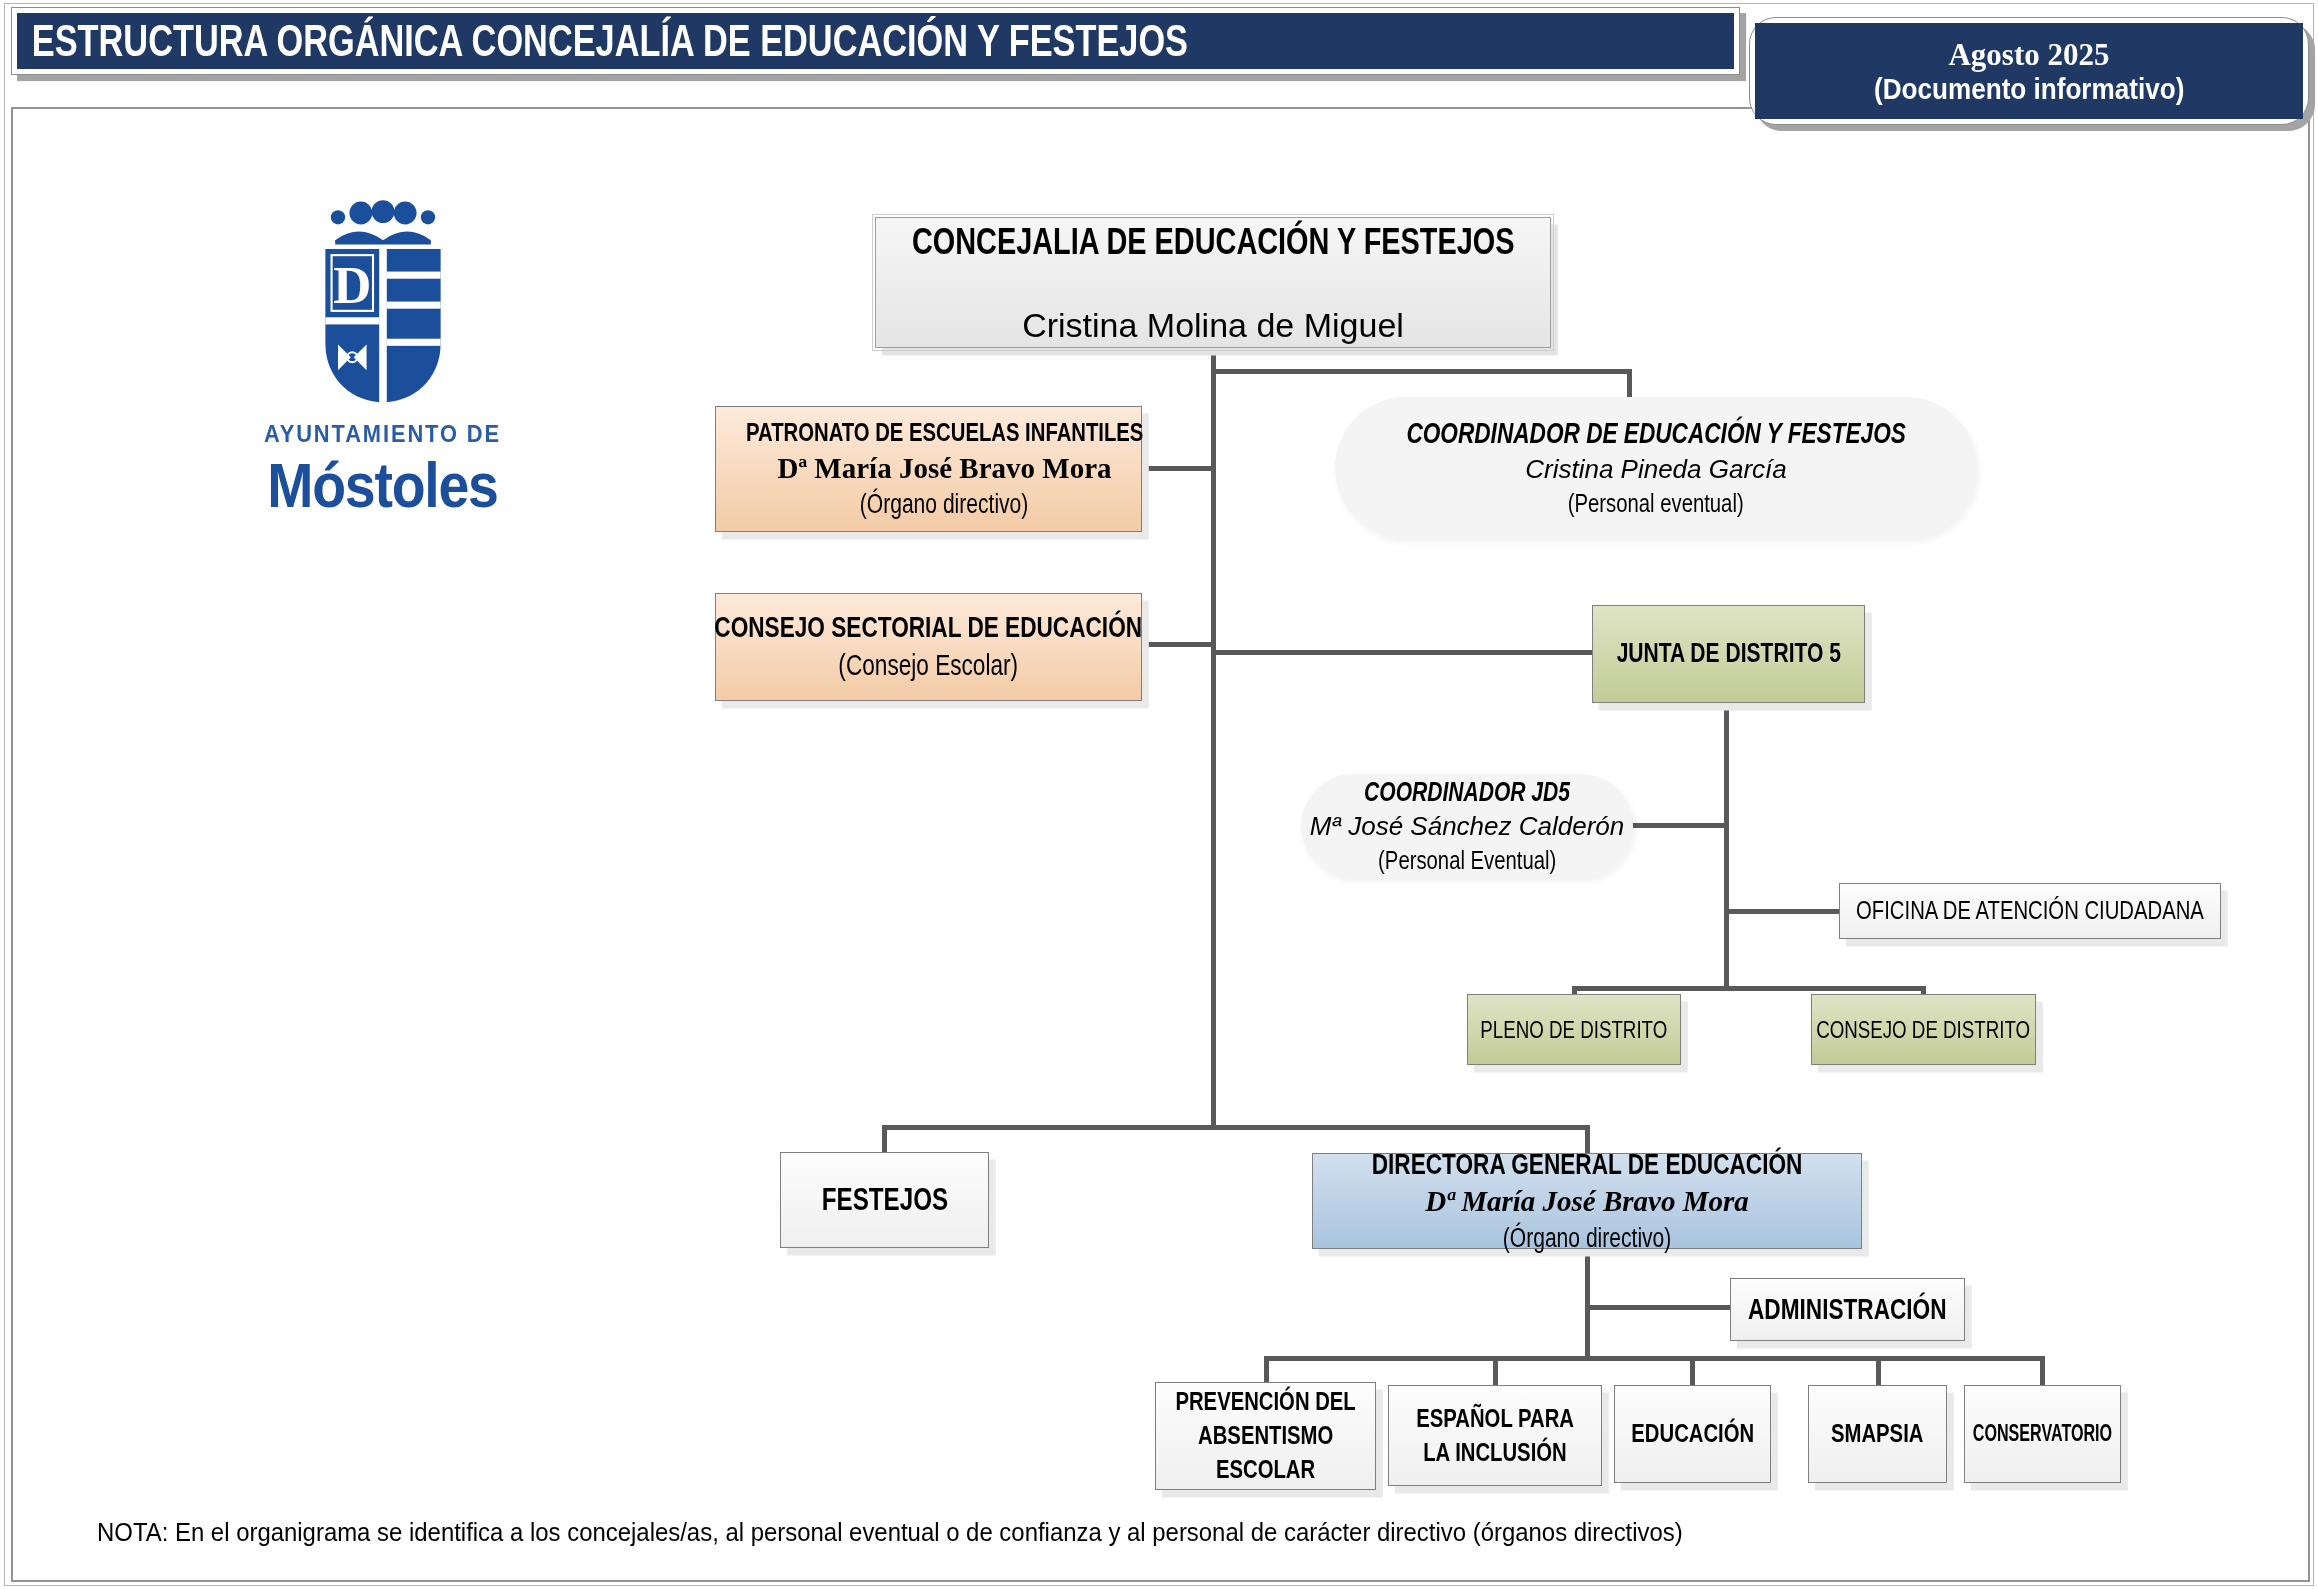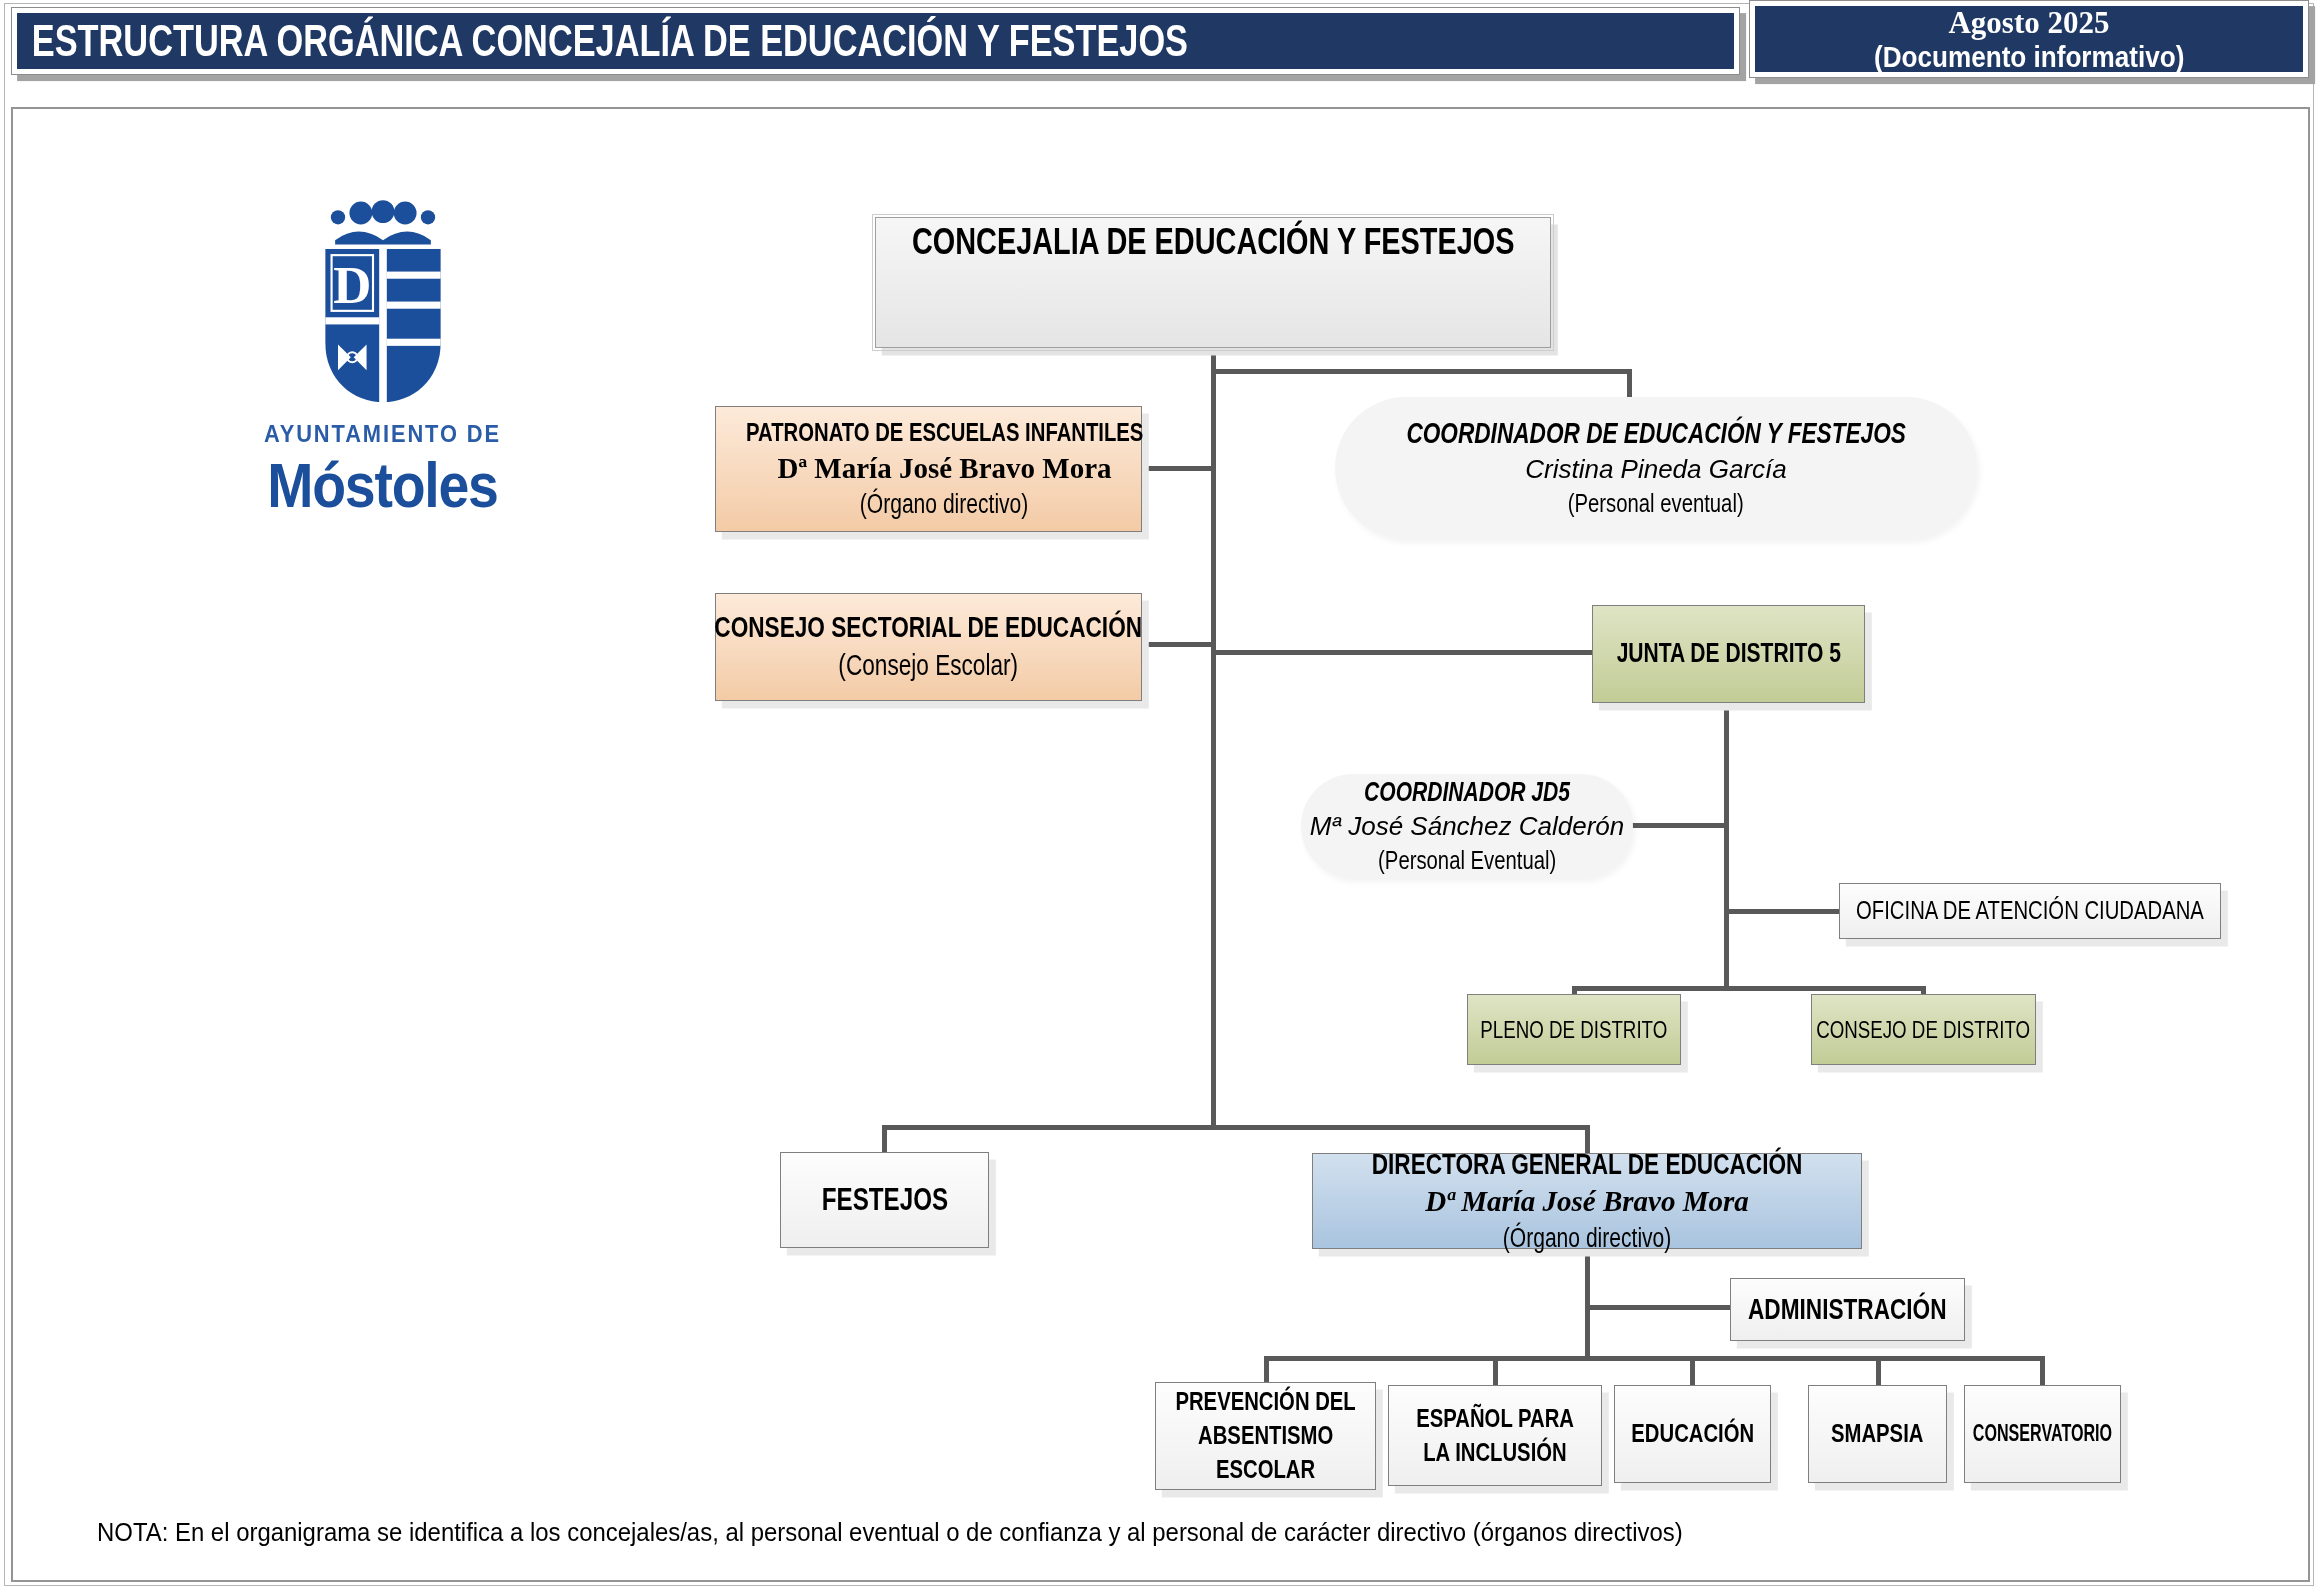--- a/index.html
+++ b/index.html
@@ -64,21 +64,21 @@
 <div id="canvas">
 
   <div class="outer-frame"></div>
   <div class="content-frame"></div>
 
   <div class="hdr" style="left:11px;top:6.8px;width:1729px;height:68px;">
     <div class="hdr-inner">
       <div class="hdr-title">ESTRUCTURA ORGÁNICA CONCEJALÍA DE EDUCACIÓN Y FESTEJOS</div>
     </div>
   </div>
-  <div class="hdr" style="left:1749px;top:0;width:560px;height:78px;">
+  <div class="hdr" style="left:1749px;top:17px;width:560px;height:108px;border-radius:27px;">
     <div class="hdr-inner">
       <div class="hdr-date">Agosto 2025</div>
       <div class="hdr-doc">(Documento informativo)</div>
     </div>
   </div>
 
   <div class="logo">
     <svg width="130" height="205" viewBox="0 0 182 285">
       <g fill="#1b4e9b">
         <circle cx="28" cy="26" r="10"></circle>
@@ -134,20 +134,21 @@
   <div class="cl clh" style="left:1585px;top:1305px;width:146px;"></div>
   <div class="cl clh" style="left:1264px;top:1356px;width:781px;"></div>
   <div class="cl clv" style="left:1264px;top:1356px;height:27px;"></div>
   <div class="cl clv" style="left:1493px;top:1356px;height:30px;"></div>
   <div class="cl clv" style="left:1690px;top:1356px;height:30px;"></div>
   <div class="cl clv" style="left:1876px;top:1356px;height:30px;"></div>
   <div class="cl clv" style="left:2040px;top:1356px;height:30px;"></div>
 
   <div class="box graytop" style="left:875px;top:217px;width:676px;height:131px;justify-content:space-between;">
     <span class="ln sx b f54">CONCEJALIA DE EDUCACIÓN Y FESTEJOS</span>
+    <span class="ln f50">Cristina Molina de Miguel</span>
   </div>
 
   <div class="box bordered peach" style="left:715px;top:406px;width:427px;height:126px;padding-left:32px;">
     <span class="ln sx b f38">PATRONATO DE ESCUELAS INFANTILES</span>
     <span class="ln serif b f42">Dª María José Bravo Mora</span>
     <span class="ln sx f40">(Órgano directivo)</span>
   </div>
 
   <div class="box rounded" style="left:1335px;top:397px;width:642px;height:142px;">
     <span class="ln sx b i f42">COORDINADOR DE EDUCACIÓN Y FESTEJOS</span>

